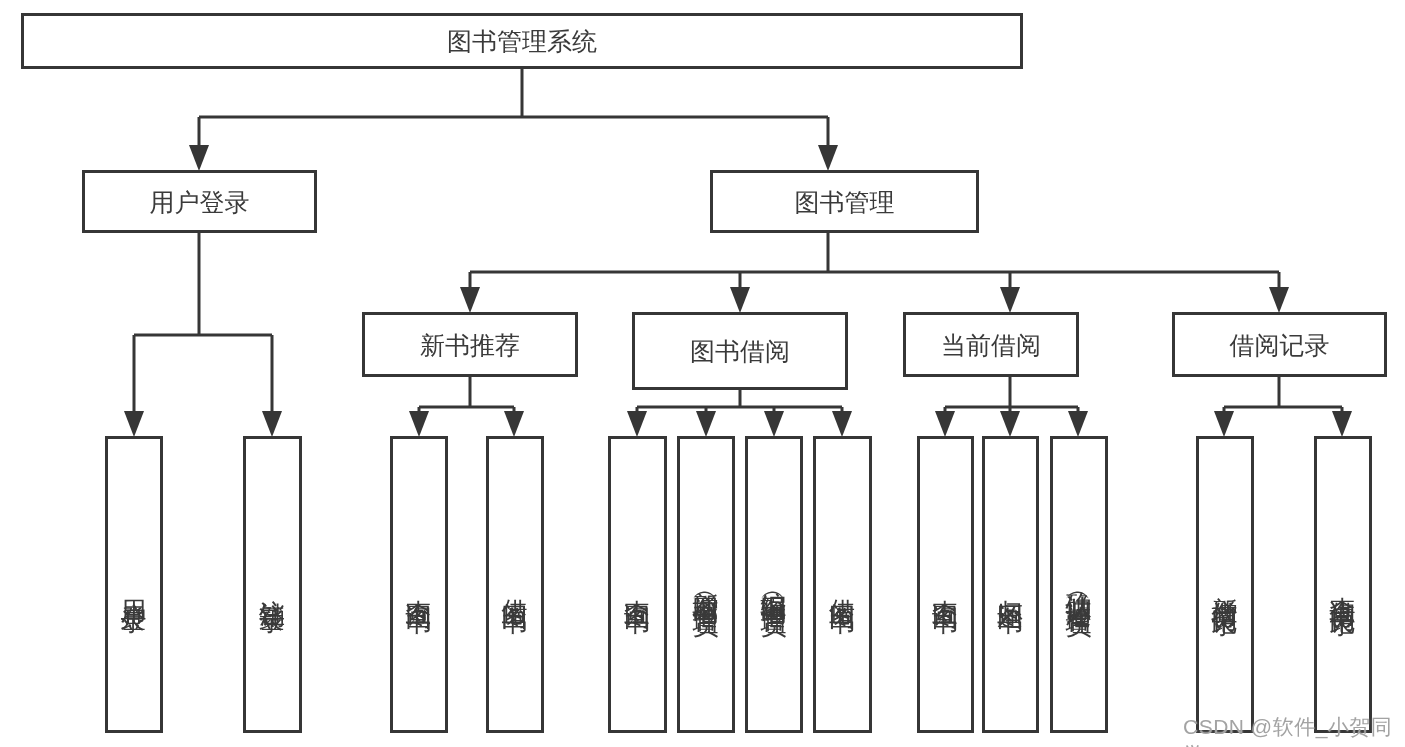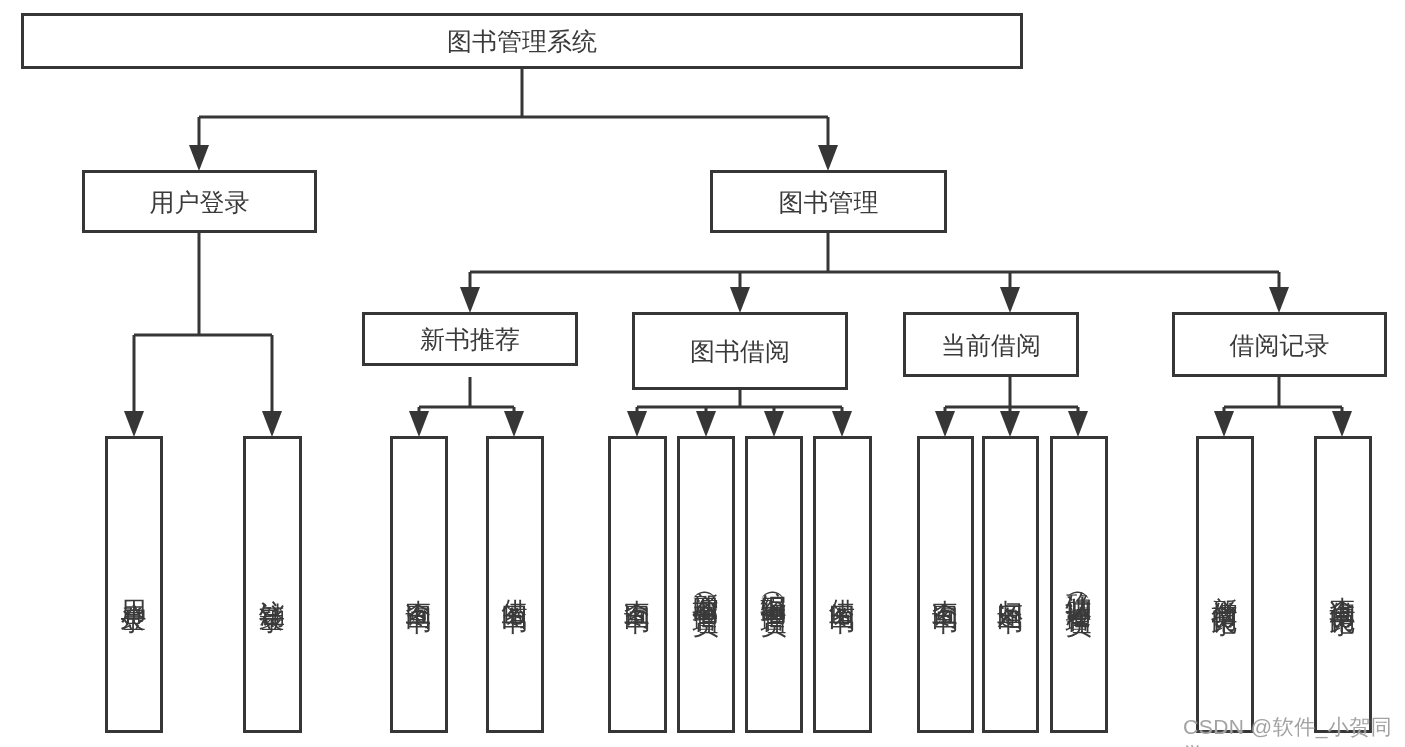--- a/index.html
+++ b/index.html
@@ -85,23 +85,23 @@
     <g>
       <path d="M1279 377 V407 M1224 407 H1342 M1224 407 V413 M1342 407 V413"></path>
       <polygon points="1214,411 1234,411 1224,437"></polygon>
       <polygon points="1332,411 1352,411 1342,437"></polygon>
     </g>
   </svg>
 
   <div class="node" style="left:21px;top:13px;width:1002px;height:56px;">图书管理系统</div>
 
   <div class="node" style="left:82px;top:170px;width:235px;height:63px;">用户登录</div>
-  <div class="node" style="left:710px;top:170px;width:237px;height:63px;">图书管理</div>
+  <div class="node" style="left:710px;top:170px;width:269px;height:63px;">图书管理</div>
 
-  <div class="node" style="left:362px;top:312px;width:216px;height:54px;">新书推荐</div>
+  <div class="node" style="left:362px;top:312px;width:216px;height:65px;">新书推荐</div>
   <div class="node" style="left:632px;top:312px;width:216px;height:78px;">图书借阅</div>
   <div class="node" style="left:903px;top:312px;width:176px;height:65px;">当前借阅</div>
   <div class="node" style="left:1172px;top:312px;width:215px;height:65px;">借阅记录</div>
 
   <div class="node leaf" style="left:105px;top:436px;width:58px;height:297px;">用户登录</div>
   <div class="node leaf" style="left:243px;top:436px;width:59px;height:297px;">注销登录</div>
 
   <div class="node leaf" style="left:390px;top:436px;width:58px;height:297px;">查询图书</div>
   <div class="node leaf" style="left:486px;top:436px;width:58px;height:297px;">借阅图书</div>
 

